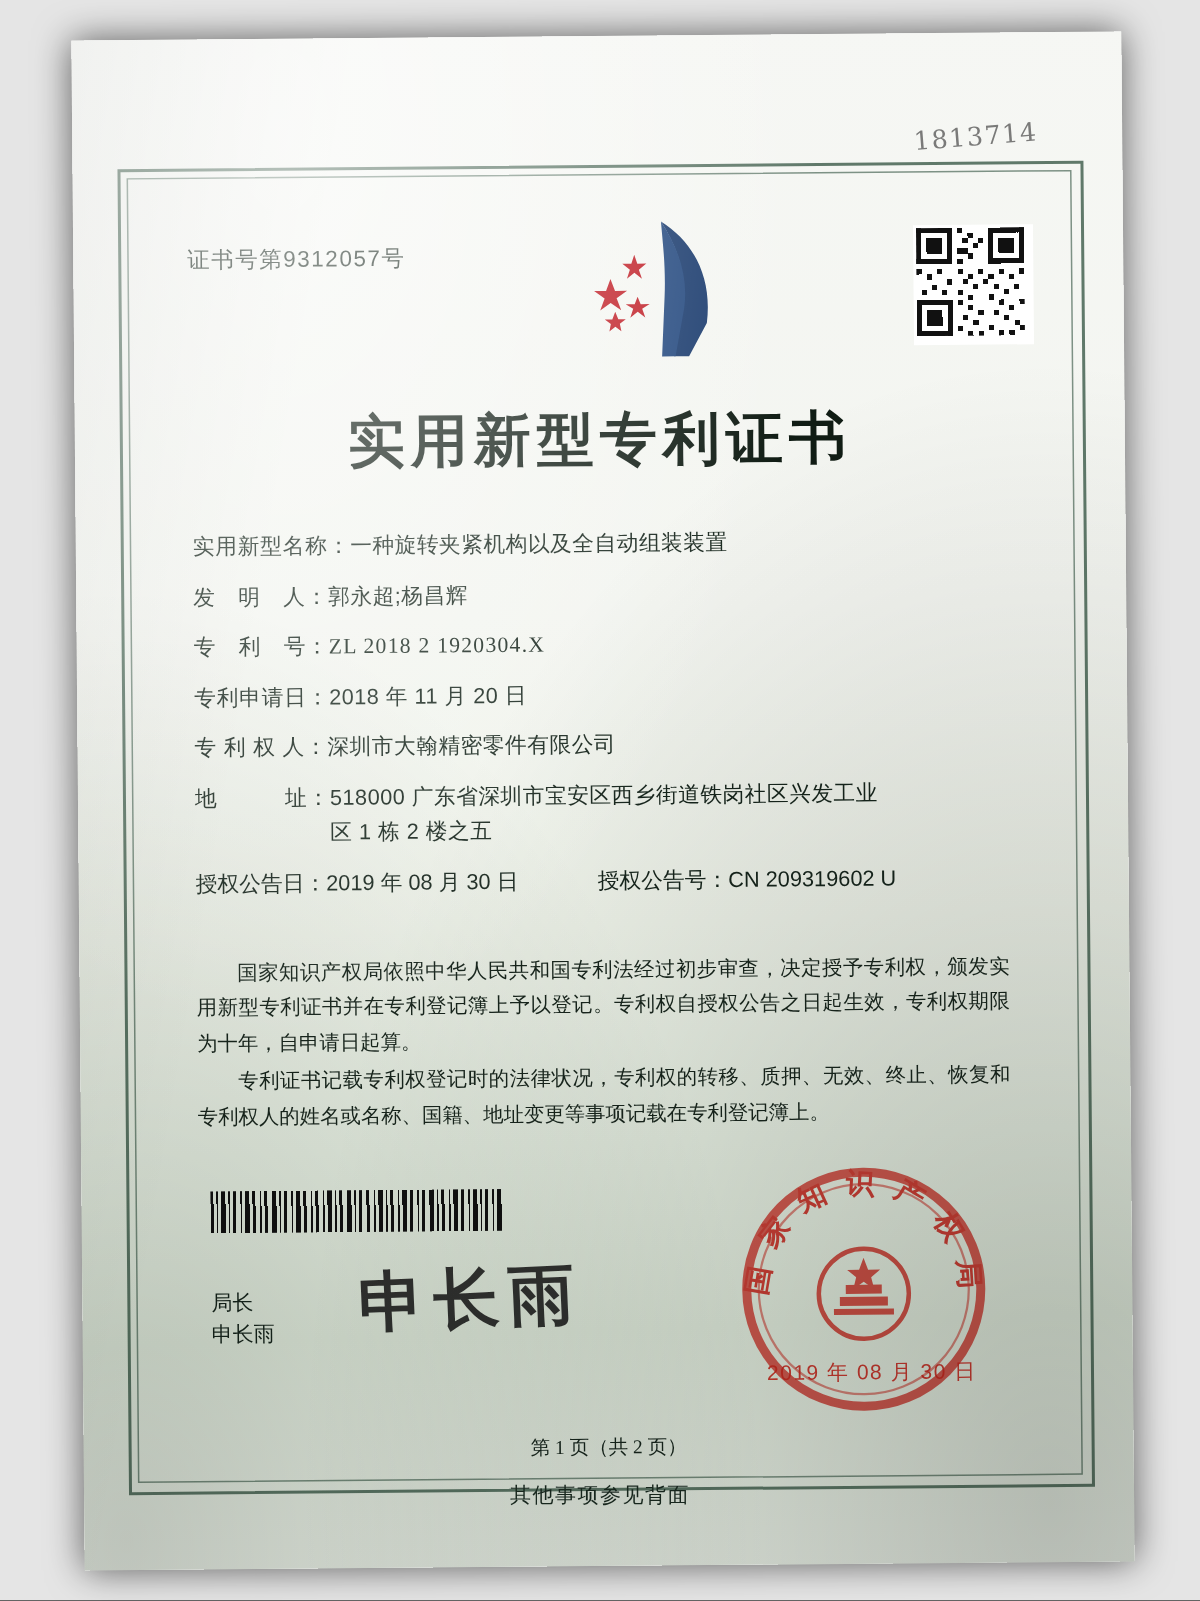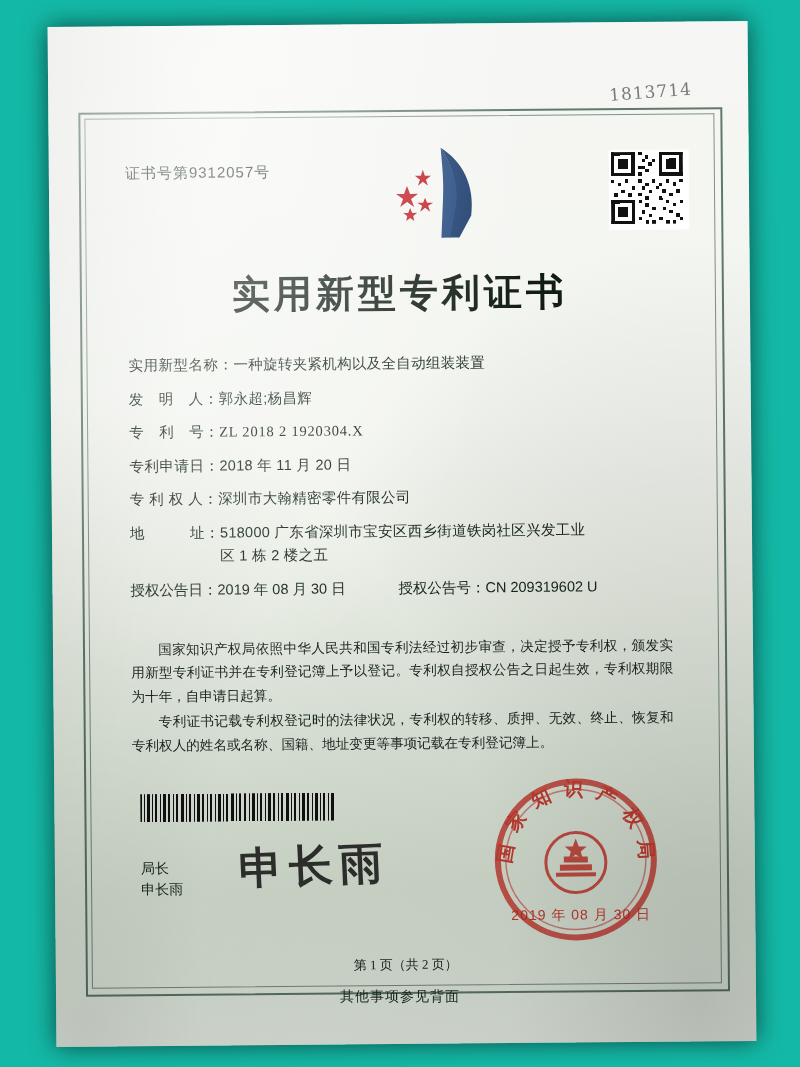--- a/index.html
+++ b/index.html
@@ -12,21 +12,21 @@
     height: 1067px;
     overflow: hidden;
     font-family: "Liberation Sans", sans-serif;
   }
 
   
   #photo {
     position: relative;
     width: 800px;
     height: 1067px;
-    background: #14b8a6;
+    background: #e5e5e5;
   }
 
   #paper {
     position: absolute;
     left: 52px;
     top: 24px;
     width: 700px;
     height: 1020px;
     background:
       linear-gradient(178.6deg, #f6f7f4 0%, #f3f5f0 38%, #eef3e9 58%, #e6efe2 72%, #dfeadb 84%, #e9f0e6 100%);

